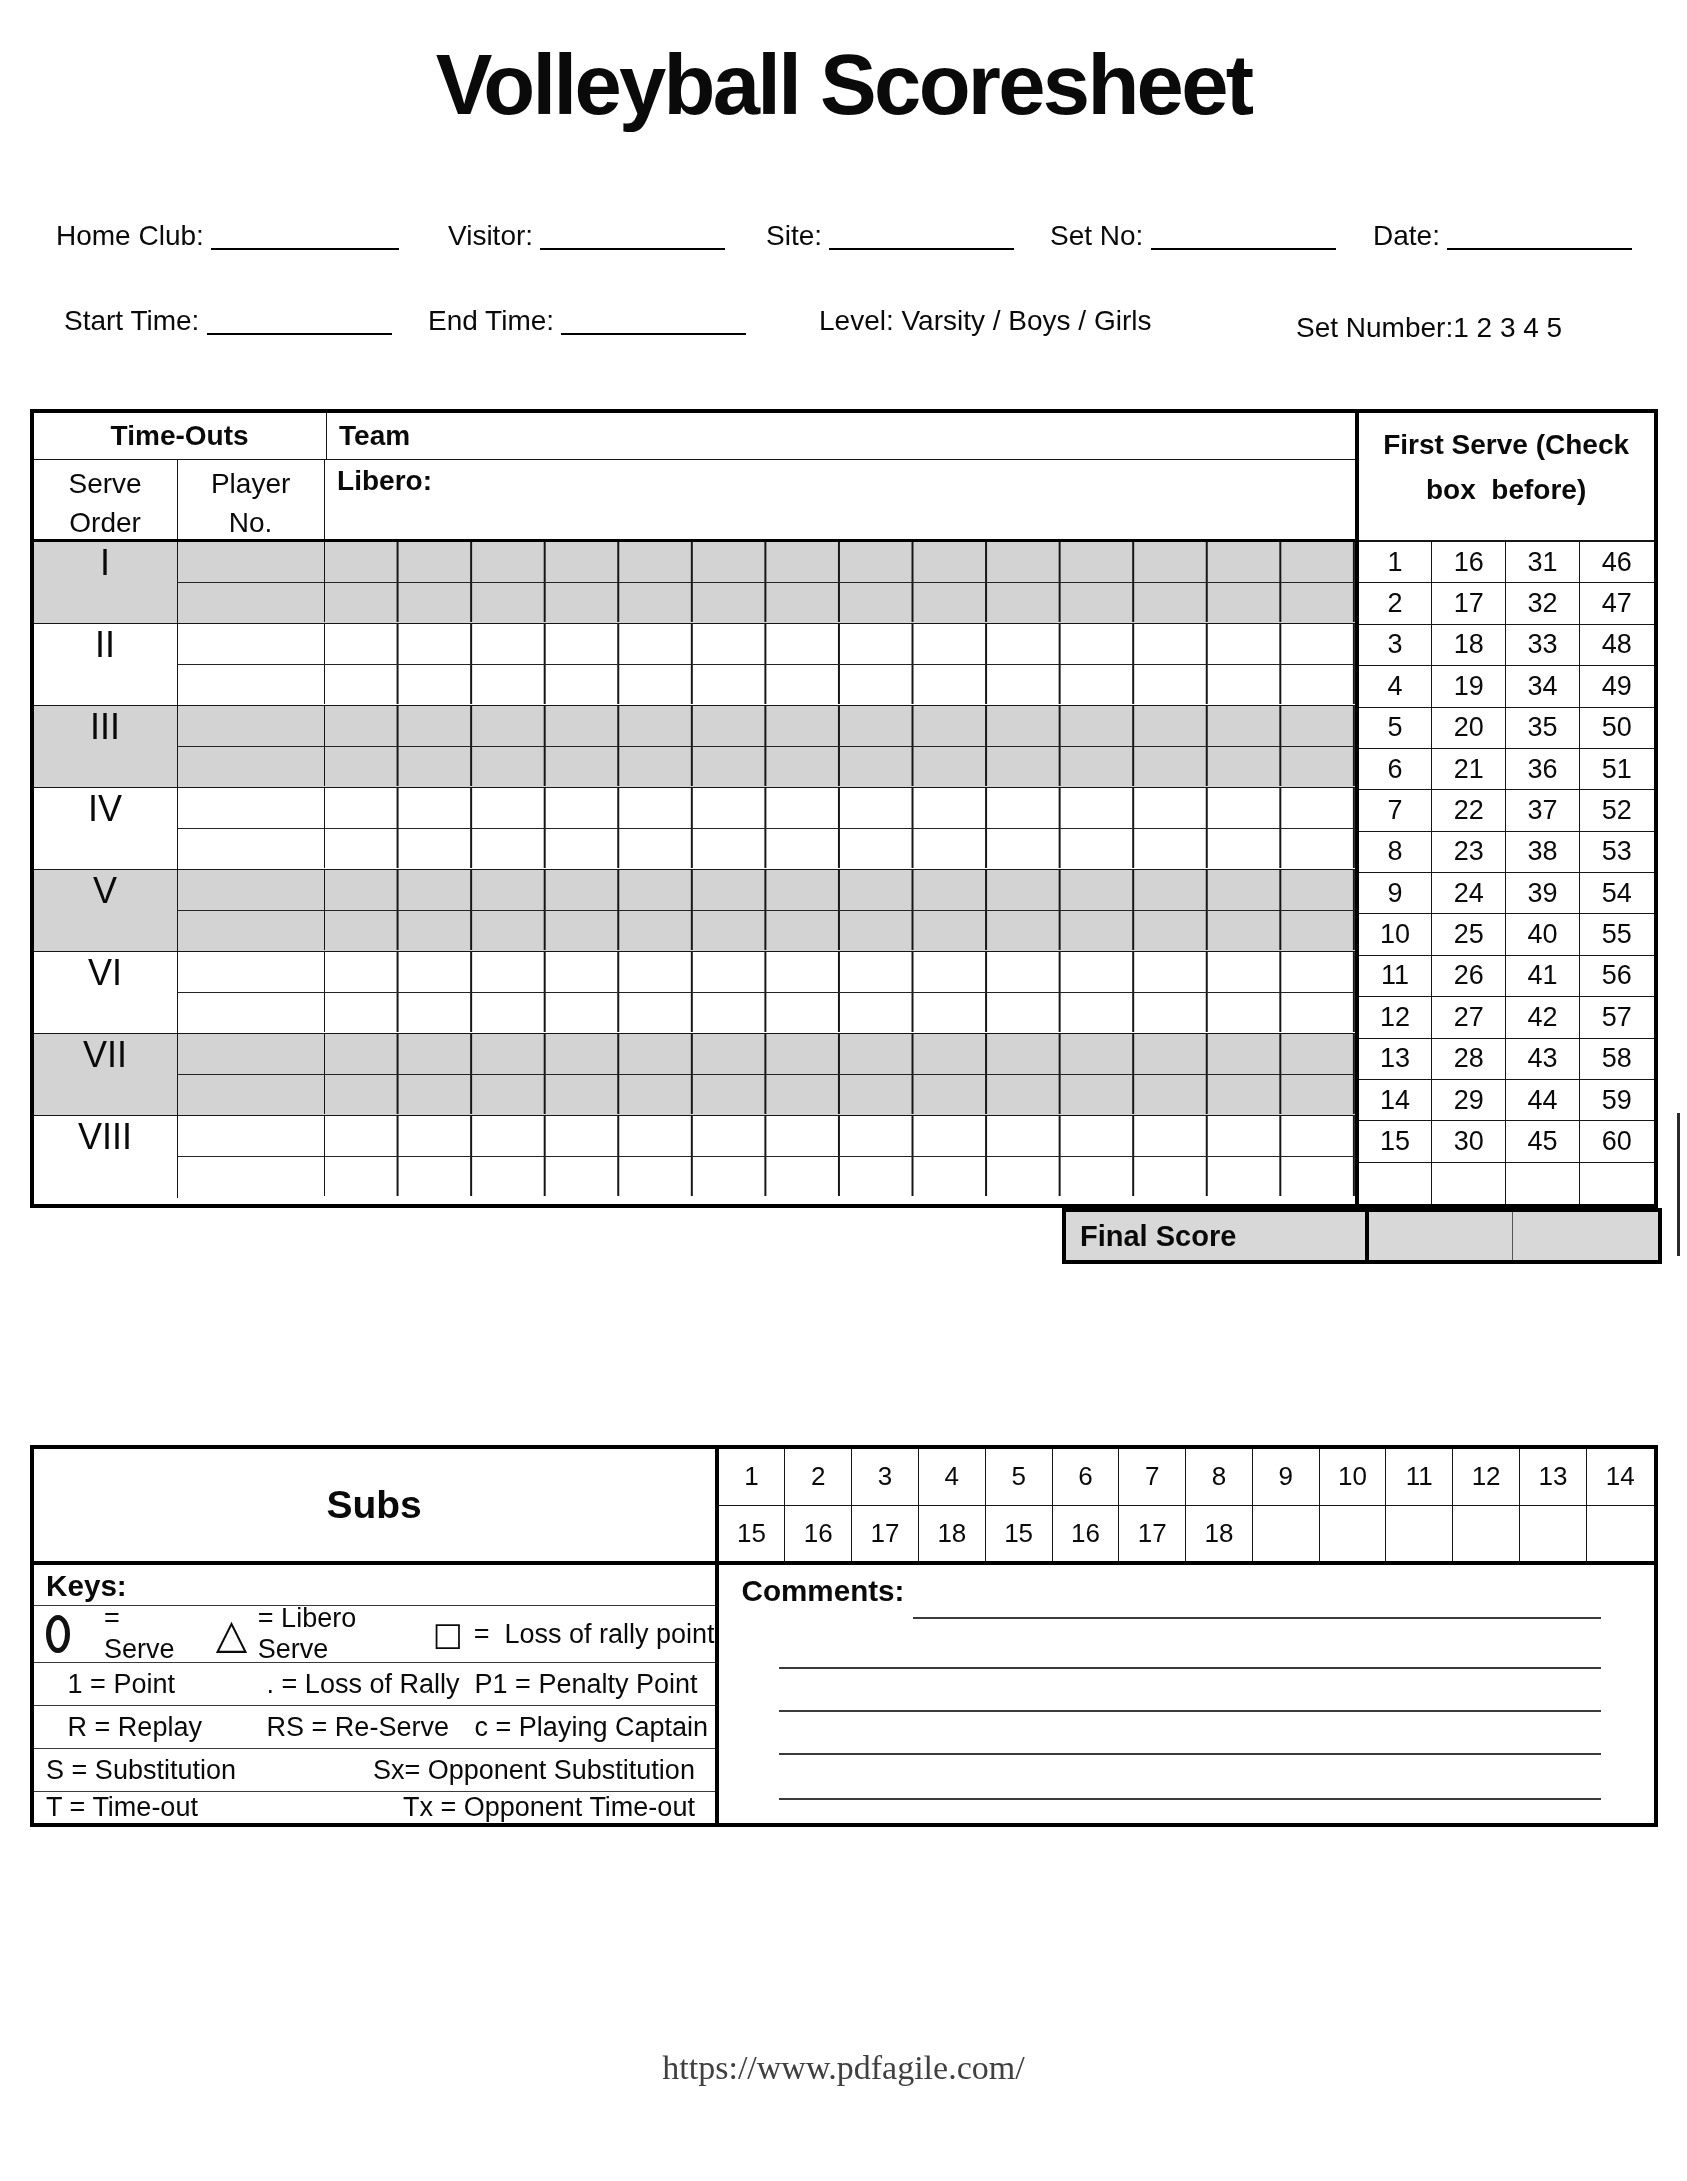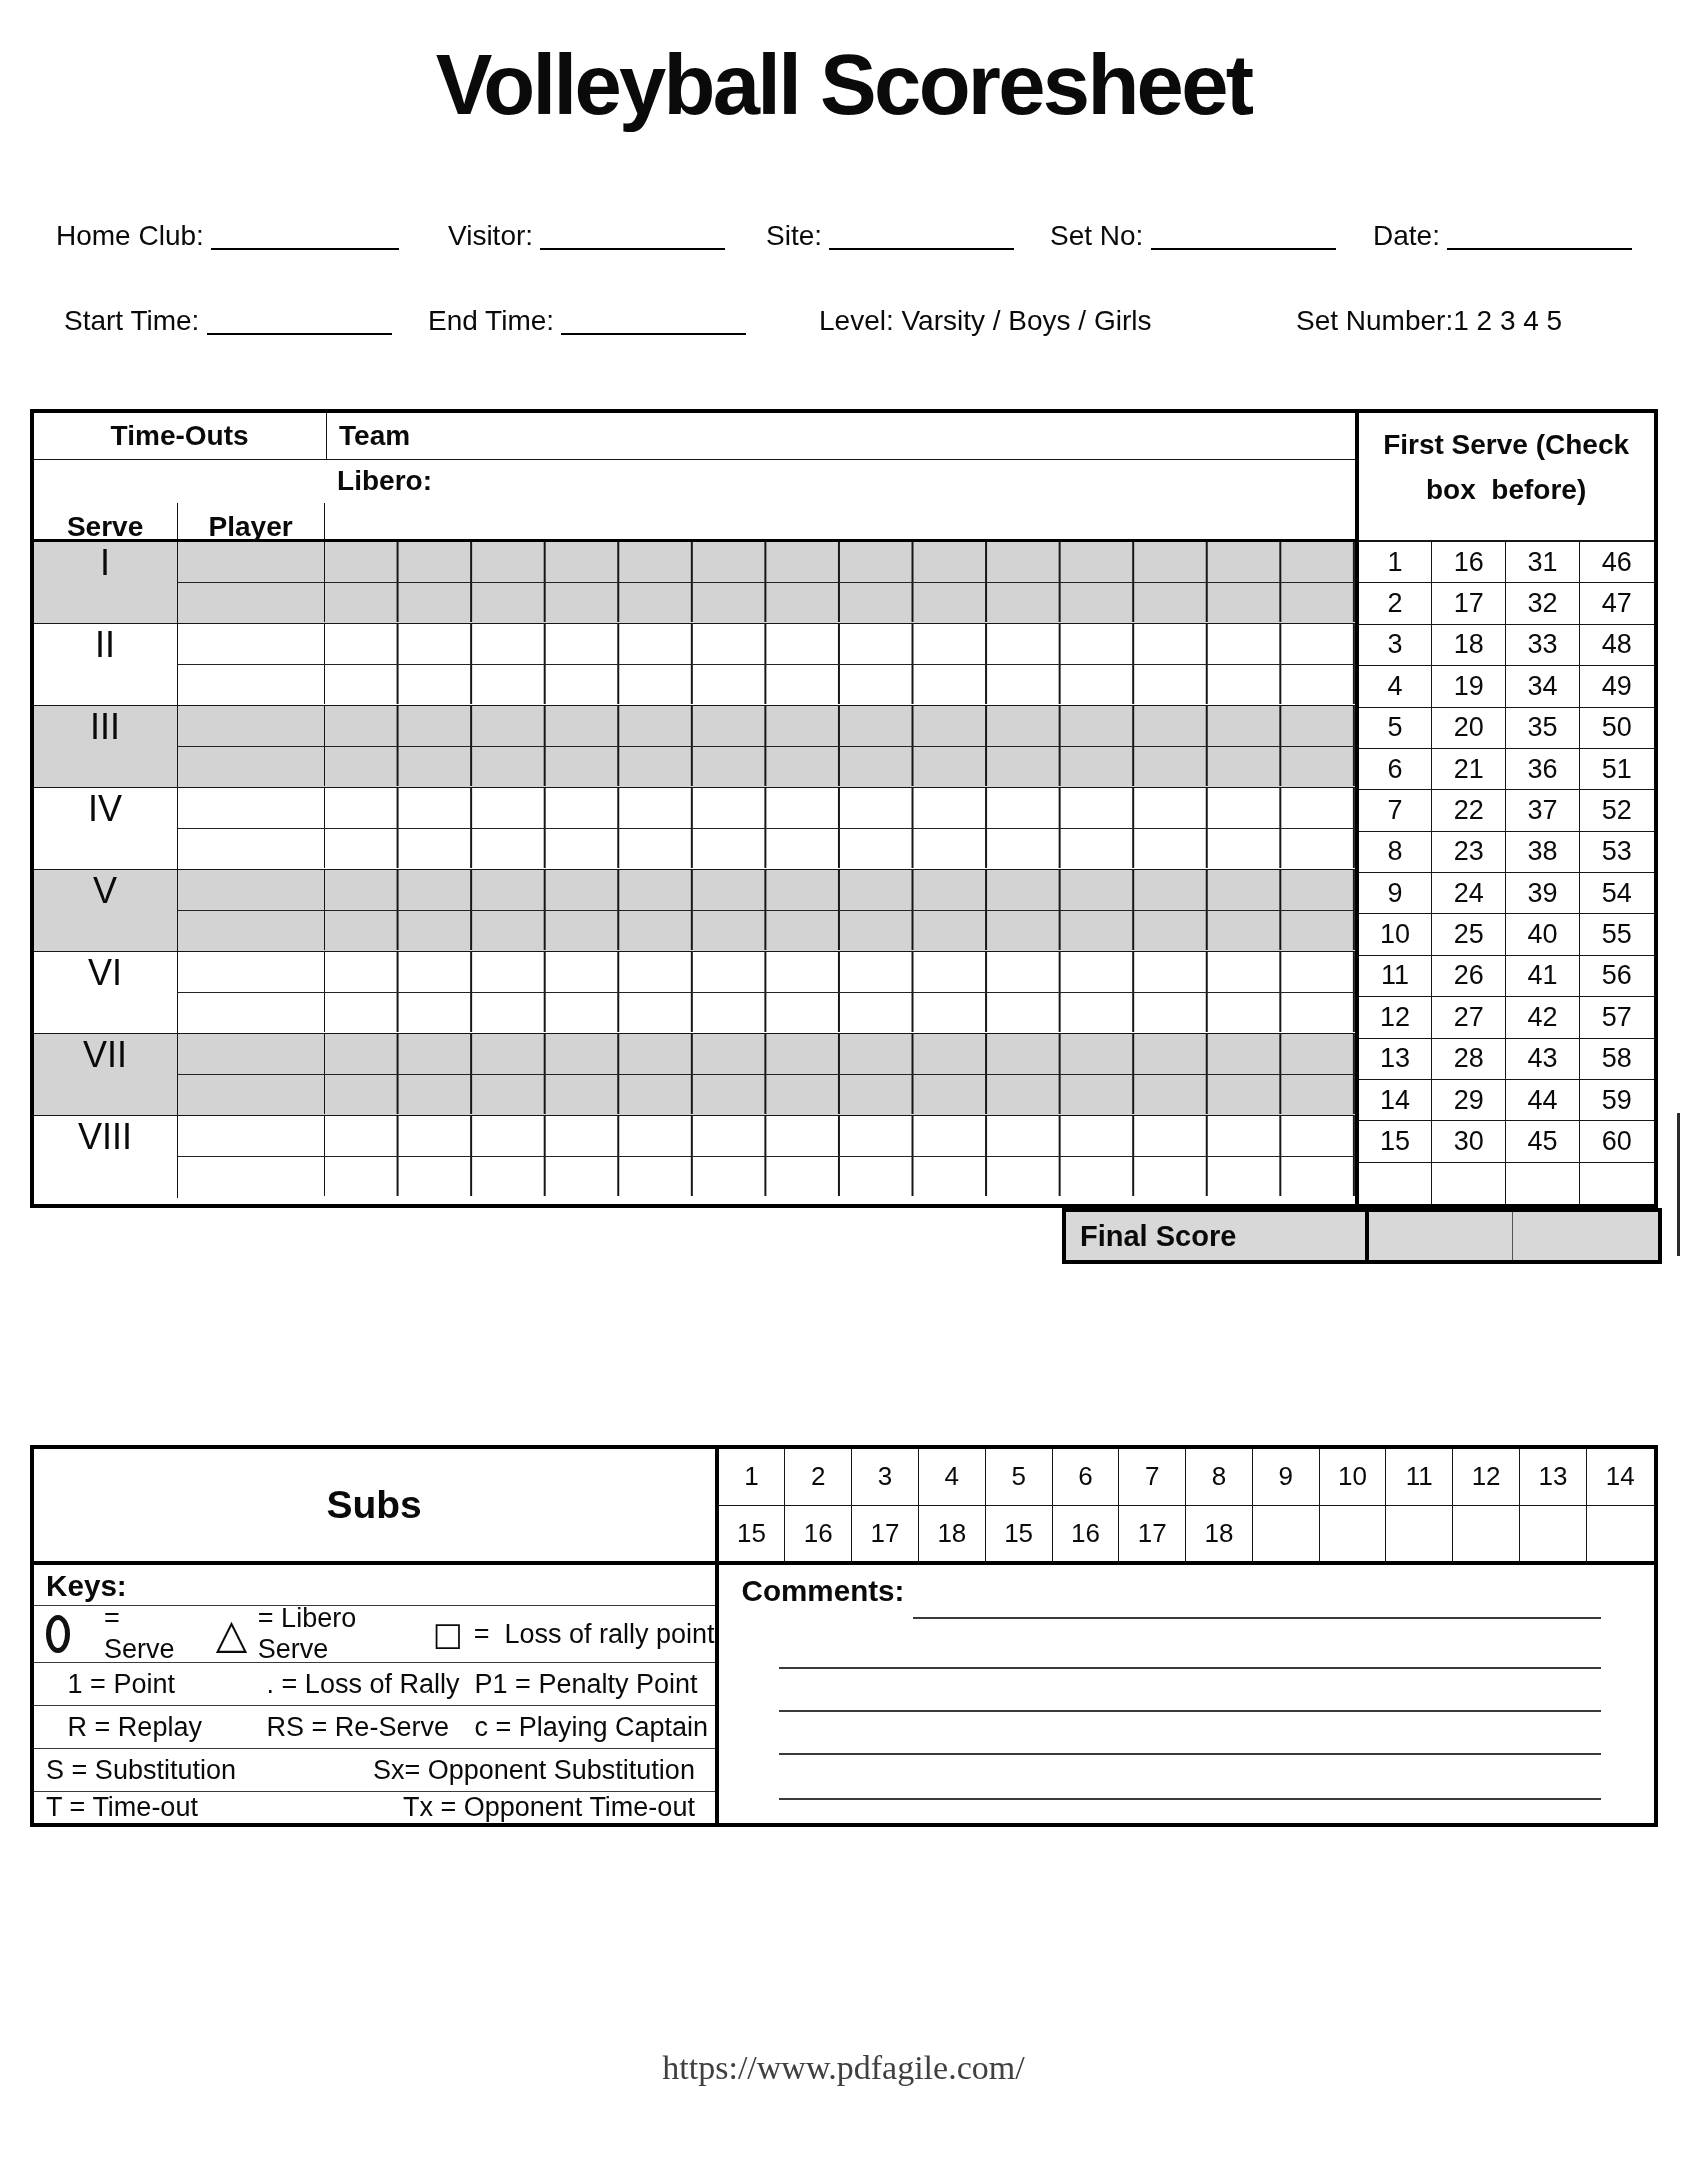--- a/index.html
+++ b/index.html
@@ -57,22 +57,22 @@
     width: 293px; border-right: 1.8px solid #161616;
     display: flex; align-items: center; justify-content: center;
     font-weight: bold; font-size: 28px;
   }
   .cell-team {
     flex: 1; display: flex; align-items: center;
     padding-left: 12.5px; font-weight: bold; font-size: 28px;
   }
   .hrow2 { height: 82px; border-bottom: 3.6px solid #000; display: flex; }
   .cell-serve-hdr, .cell-player-hdr {
-    text-align: center; font-weight: bold; font-size: 28px;
-    line-height: 39px; padding-top: 3.6px; margin-top: 43px;
+    text-align: center; font-weight: normal; font-size: 28px;
+    line-height: 39px; padding-top: 3.6px;
   }
   .cell-serve-hdr { width: 144px; border-right: 1.8px solid #161616; }
   .cell-player-hdr { width: 147px; border-right: 1.8px solid #161616; }
   .cell-libero { flex: 1; font-weight: bold; font-size: 28px; padding: 5.4px 0 0 12.5px; }
 
   .band { height: 82px; border-bottom: 1.8px solid #161616; display: flex; }
   .band.last { border-bottom: none; }
   .band.shaded { background: #d3d3d3; }
   .serve-cell { width: 144px; border-right: 1.8px solid #161616; }
   .numeral {
@@ -228,21 +228,21 @@
     <span class="flabel">Date:</span><span class="blank"></span>
   </span>
 
   <span class="field" style="left:64px;top:305px">
     <span class="flabel">Start Time:</span><span class="blank"></span>
   </span>
   <span class="field" style="left:428px;top:305px">
     <span class="flabel">End Time:</span><span class="blank"></span>
   </span>
   <span class="ftext" style="left:819px;top:305px">Level: Varsity / Boys / Girls</span>
-  <span class="ftext pre" style="left:1296px;top:305px">Set Number:1  2  3  4  5</span>
+  <span class="ftext pre" style="left:1296px;top:312px">Set Number:1  2  3  4  5</span>
 
   <div class="main-table">
     <div class="mt-left">
       <div class="hrow1">
         <div class="cell-timeouts">
           <span>Time-Outs</span>
         </div>
         <div class="cell-team">
           <span>Team</span>
         </div>

